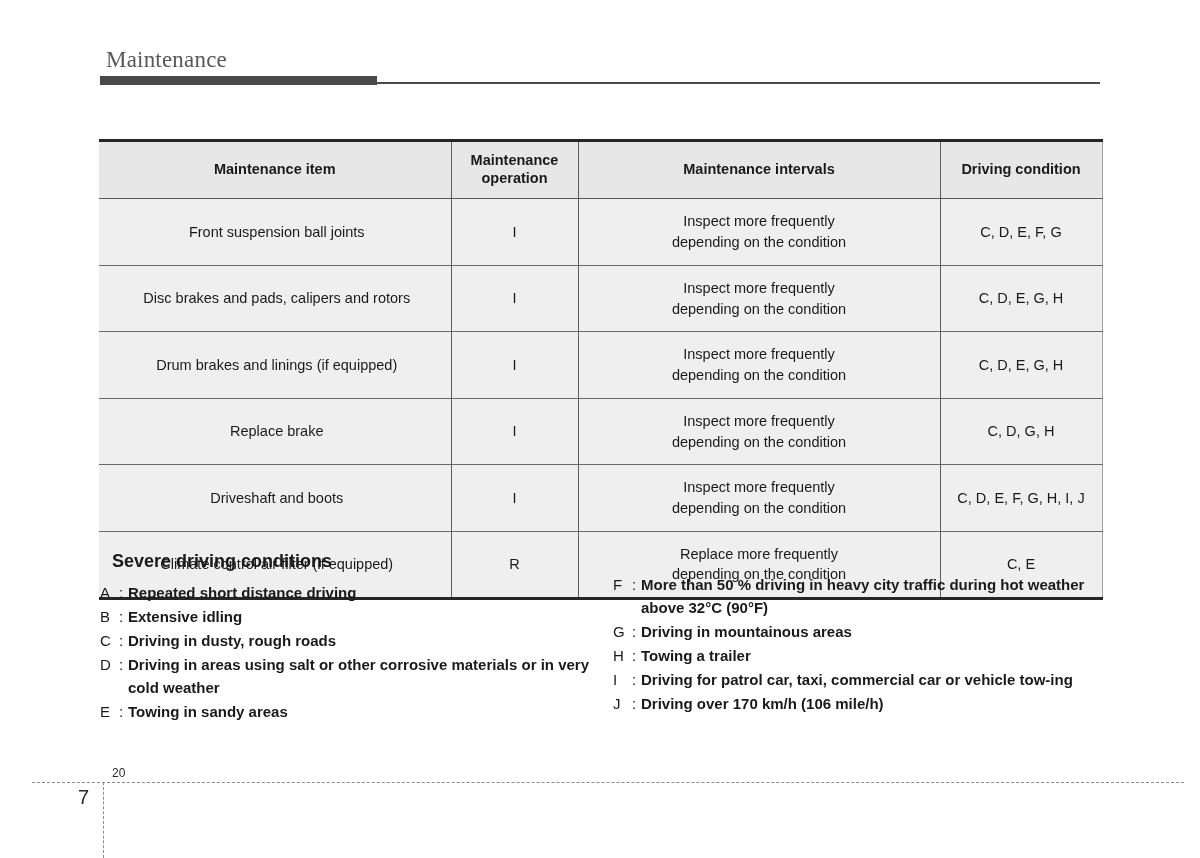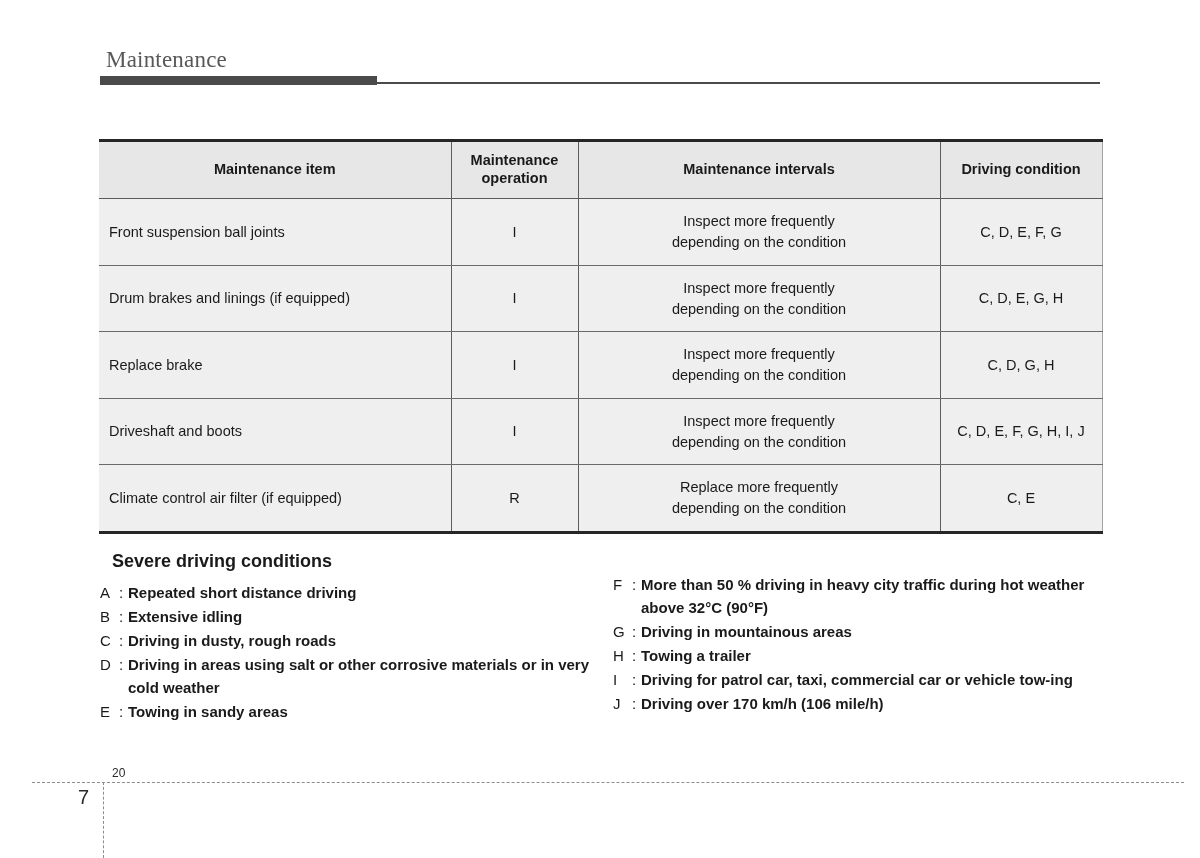--- a/index.html
+++ b/index.html
@@ -91,21 +91,21 @@
   .mtable tbody tr:last-child td {
     border-bottom: 3.5px solid #262626;
   }
   
   .mtable th.vl,
   .mtable td.vl { border-left: 1.4px solid #5d5d5d; }
   .mtable th.ve,
   .mtable td.ve { border-right: 1px solid #a3a3a3; }
 
   .cell-item {
-    text-align: left;
+    text-align: center;
     padding-left: 10px !important;
   }
   .cell-center { text-align: center; }
 
   
   .legend {
     position: absolute;
     top: 550px;
     left: 100px;
     width: 1000px;
@@ -211,20 +211,29 @@
     <tr>
       <td class="cell-item">Front suspension ball joints</td>
       <td class="vl cell-center">I</td>
       <td class="vl cell-center">
         <span>Inspect more frequently</span><br>
         <span>depending on the condition</span>
       </td>
       <td class="vl ve cell-center">C, D, E, F, G</td>
     </tr>
 
+    <tr>
+      <td class="cell-item">Disc brakes and pads, calipers and rotors</td>
+      <td class="vl cell-center">I</td>
+      <td class="vl cell-center">
+        <span>Inspect more frequently</span><br>
+        <span>depending on the condition</span>
+      </td>
+      <td class="vl ve cell-center">C, D, E, G, H</td>
+    </tr>
 
     <tr>
       <td class="cell-item">Drum brakes and linings (if equipped)</td>
       <td class="vl cell-center">I</td>
       <td class="vl cell-center">
         <span>Inspect more frequently</span><br>
         <span>depending on the condition</span>
       </td>
       <td class="vl ve cell-center">C, D, E, G, H</td>
     </tr>

